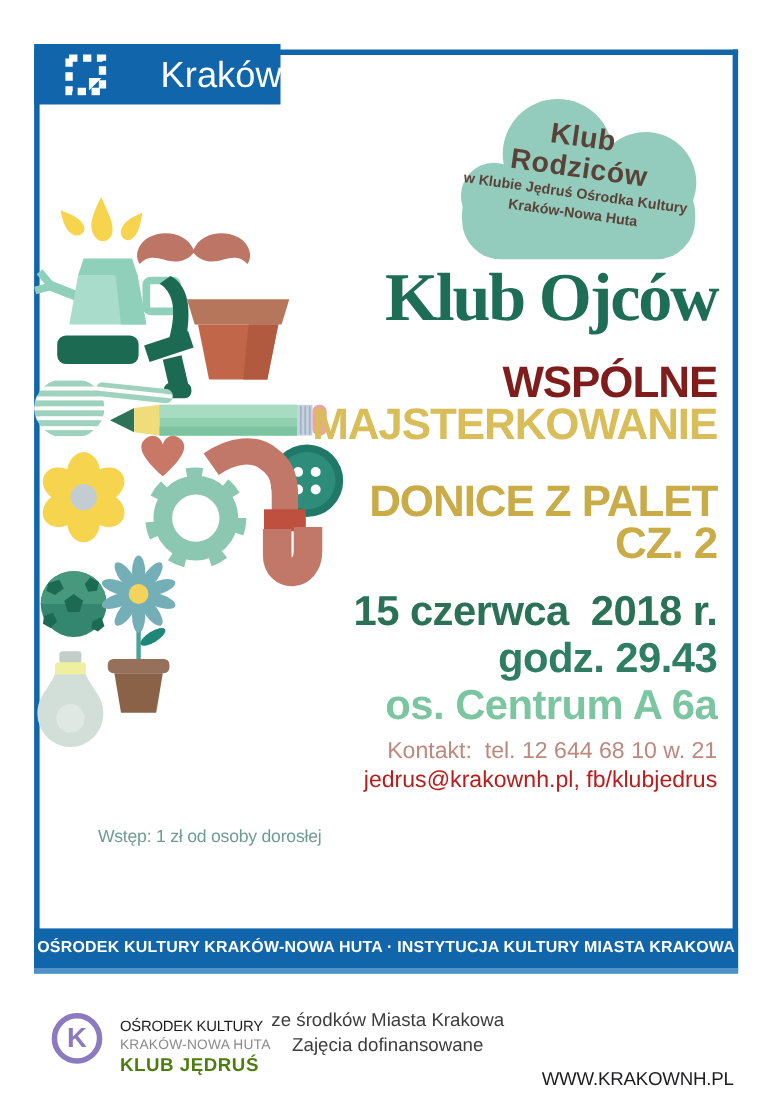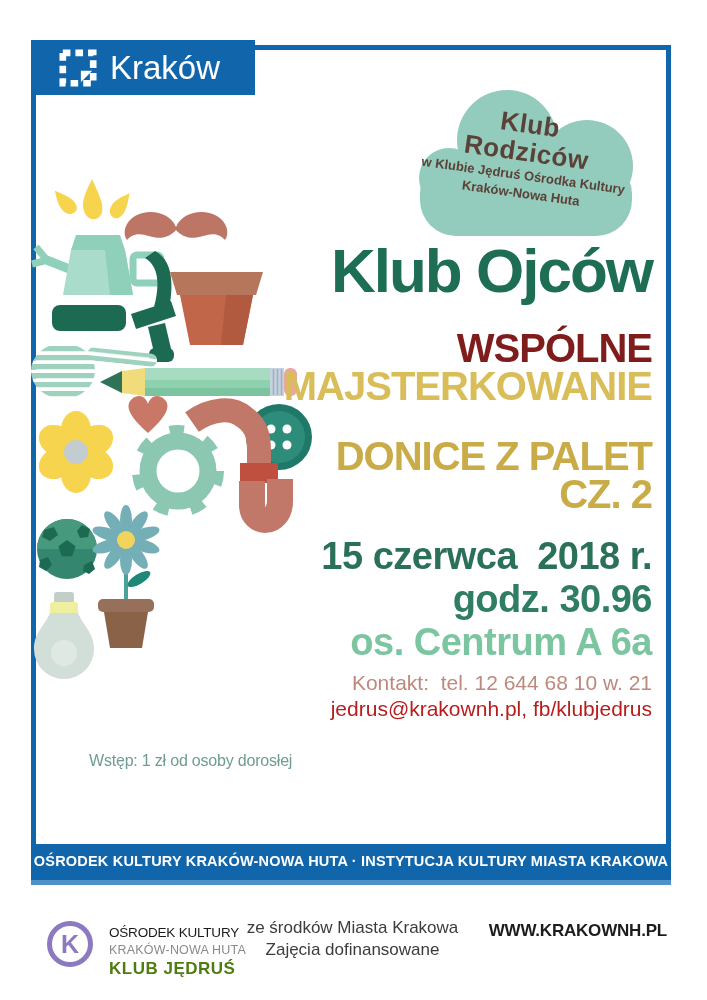--- a/index.html
+++ b/index.html
@@ -3,36 +3,36 @@
 <meta charset="utf-8">
 <style>
   html,body{margin:0;padding:0;background:#ffffff;}
   .page{position:relative;width:707px;height:1000px;background:#ffffff;overflow:hidden;
         font-family:"Liberation Sans", sans-serif;}
   
   .frame{position:absolute;left:31px;top:45px;width:640px;height:838px;box-sizing:border-box;
          border:5px solid #1166ab;border-bottom:none;}
   
   .city-banner{position:absolute;left:31px;top:40px;width:224px;height:55px;background:#1166ab;
-               display:flex;align-items:center;}
+               display:flex;align-items:center;gap:36px;}
   .city-logo{margin-left:28px;width:38px;height:38px;flex:0 0 auto;}
   .city-name{color:#ffffff;font-size:33px;font-weight:500;margin-left:13px;letter-spacing:0;}
   
   .cloud{position:absolute;left:417px;top:88px;width:218px;height:148px;}
   .cloud svg{position:absolute;left:0;top:0;}
   .cloud-text{position:absolute;left:0;top:22px;width:100%;text-align:center;
               transform:rotate(8deg);color:#5b4238;}
   .cloud-title{font-size:26px;font-weight:bold;line-height:28px;letter-spacing:0.5px;}
   .cloud-sub{font-size:13px;font-weight:600;line-height:17px;margin-top:1px;}
   .cloud-sub:first-of-type{margin-top:5px;}
   
   .collage{position:absolute;left:30px;top:175px;width:285px;height:510px;}
   
   .rl{position:absolute;right:55px;white-space:nowrap;text-align:right;font-weight:bold;line-height:1;}
-  .t-title{top:240px;font-size:62px;color:#1d6e55;letter-spacing:-2px;}
+  .t-title{top:240px;font-size:62px;color:#1d6e55;letter-spacing:-2px;font-family:Liberation Serif, serif;}
   .t-sub1 {top:328px;font-size:40px;color:#7f1d1d;letter-spacing:-1px;}
   .t-sub2 {top:366px;font-size:40px;color:#d8bd58;letter-spacing:-1px;}
   .t-top1 {top:436px;font-size:40px;color:#c9ab47;letter-spacing:-1px;}
   .t-top2 {top:474px;font-size:40px;color:#c9ab47;letter-spacing:-1px;}
   .t-date {top:537px;font-size:38px;color:#2a7158;letter-spacing:-0.5px;}
   .t-time {top:580px;font-size:38px;color:#2f7d62;letter-spacing:-0.5px;}
   .t-loc  {top:623px;font-size:38px;color:#7cc5a1;letter-spacing:-0.5px;}
   .t-c1   {top:672px;font-size:21px;color:#bd897d;font-weight:normal;}
   .t-c2   {top:698px;font-size:21px;color:#b91c1c;font-weight:normal;}
   
@@ -48,21 +48,21 @@
   .org-logo{position:absolute;left:47px;top:921px;width:46px;height:46px;box-sizing:border-box;
             border:5px solid #8b7ac0;border-radius:50%;display:flex;align-items:center;
             justify-content:center;}
   .org-logo-letter{color:#8b7ac0;font-size:25px;font-weight:bold;}
   .org-text{position:absolute;left:109px;top:926px;line-height:1;}
   .org-name{font-size:13.5px;font-weight:normal;color:#1a1a1a;letter-spacing:-0.2px;}
   .org-loc{font-size:12.5px;color:#8a8a8a;margin-top:4px;letter-spacing:0.2px;}
   .org-club{font-size:17px;font-weight:bold;color:#4d7c0f;margin-top:4px;letter-spacing:0.5px;}
   .funding{position:absolute;left:235px;top:917px;width:235px;text-align:center;color:#3c3c3c;
            font-size:17px;line-height:22px;}
-  .website{position:absolute;right:40px;top:921px;font-size:17px;font-weight:bold;color:#1c1c1e;
+  .website{position:absolute;right:40px;top:971px;font-size:17px;font-weight:normal;color:#1c1c1e;
            letter-spacing:-0.2px;white-space:nowrap;}
 </style>
 </head>
 <body>
 
 <div class="page">
 
   <div class="frame"></div>
 
   <div class="city-banner">
@@ -227,21 +227,21 @@
       <circle cx="34" cy="478" r="13" fill="#e0e8e3"></circle>
     </g>
   </svg>
 
   <div class="rl t-title">Klub Ojców</div>
   <div class="rl t-sub1">WSPÓLNE</div>
   <div class="rl t-top1">DONICE Z PALET</div>
   <div class="rl t-sub2">MAJSTERKOWANIE</div>
   <div class="rl t-top2">CZ. 2</div>
   <div class="rl t-date">15 czerwca&nbsp; 2018 r.</div>
-  <div class="rl t-time">godz. 30.96</div>
+  <div class="rl t-time">godz. 29.43</div>
   <div class="rl t-loc">os. Centrum A 6a</div>
   <div class="rl t-c1">Kontakt:&nbsp; tel. 12 644 68 10 w. 21</div>
   <div class="rl t-c2">jedrus@krakownh.pl, fb/klubjedrus</div>
 
   <div class="admission">
     <div>Wstęp: 1 zł od osoby dorosłej</div>
   </div>
 
   <div class="bottom-banner">
     <div class="bottom-banner-text">OŚRODEK KULTURY KRAKÓW-NOWA HUTA · INSTYTUCJA KULTURY MIASTA KRAKOWA</div>

